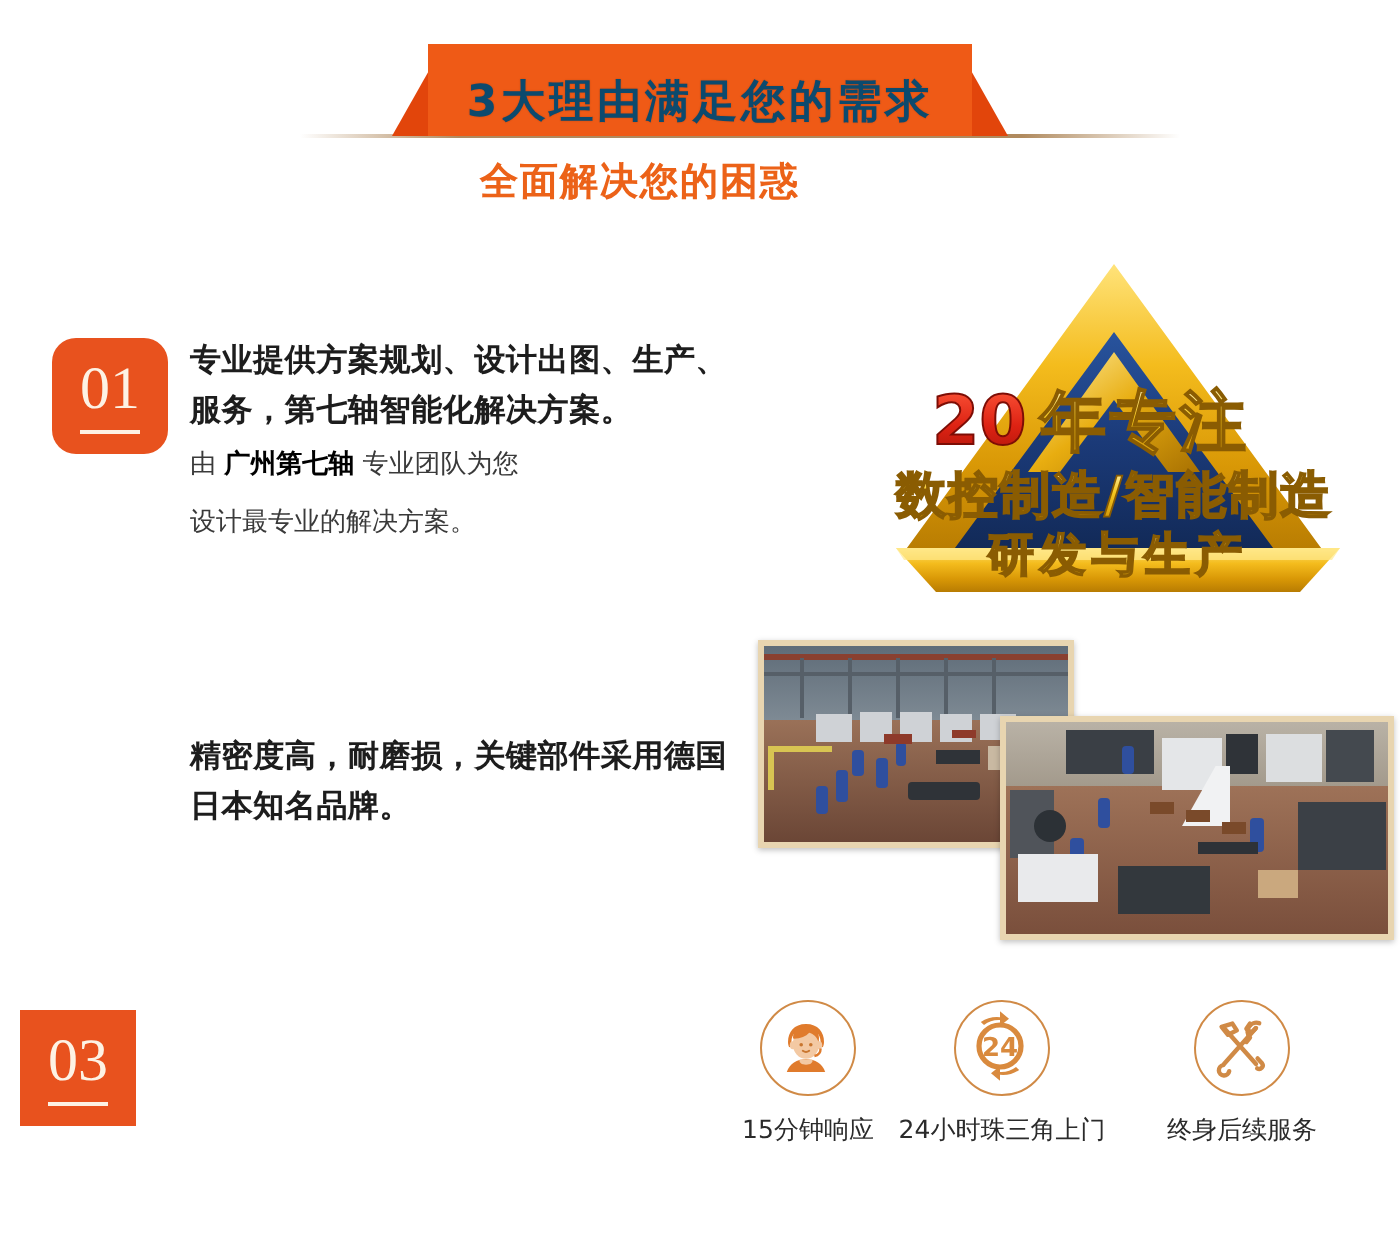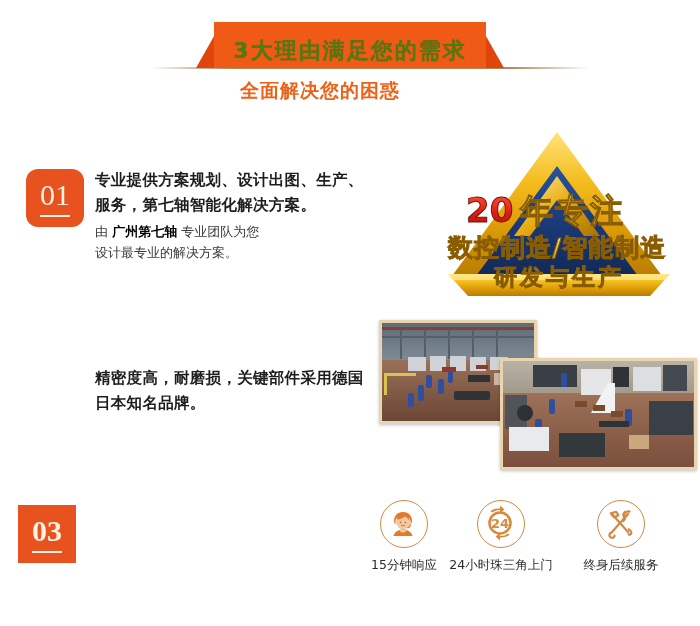--- a/index.html
+++ b/index.html
@@ -21,21 +21,21 @@
     position:absolute;top:0;width:26px;height:46px;background:#e2450b;
   }
   .wing-l{left:0;clip-path:polygon(100% 0,100% 100%,0 100%);}
   .wing-r{right:0;clip-path:polygon(0 0,100% 100%,0 100%);}
   .banner-body{
     position:absolute;left:18px;top:0;width:272px;height:46px;background:#ef5a16;
   }
   .banner-text{
     position:absolute;left:0;top:0;width:308px;height:58px;
     display:flex;align-items:center;justify-content:center;
-    color:#4d7c0f;font-size:22px;font-weight:bold;letter-spacing:2px;
+    color:#0c4a6e;font-size:22px;font-weight:bold;letter-spacing:2px;
     font-family:"DejaVu Sans",sans-serif;
     text-shadow:0 0 1px rgba(0,0,0,.2);
   }
   .subtitle{
     position:absolute;left:0;top:78px;width:640px;text-align:center;
     color:#ec6218;font-size:19px;font-weight:bold;letter-spacing:1px;
     font-family:"DejaVu Sans",sans-serif;
   }
 
   
@@ -126,28 +126,28 @@
   <div class="num-box" style="left:26px;top:169px;border-radius:12px;">
     <span class="num-inner">01</span>
   </div>
   <div class="feat-text" style="left:95px;top:168px;width:280px;">
     <div class="feat-main">专业提供方案规划、设计出图、生产、服务，第七轴智能化解决方案。</div>
     <div class="feat-sub">
       <span>由</span>
       <span class="brand-blue">广州第七轴</span>
       <span>专业团队为您</span>
     </div>
-    <div class="feat-sub" style="margin-top:0;">设计最专业的解决方案。</div>
+    <div class="feat-sub" style="margin-top:8px;">设计最专业的解决方案。</div>
   </div>
 
   <div class="feat-text" style="left:95px;top:366px;width:270px;">
     <div class="feat-main">精密度高，耐磨损，关键部件采用德国日本知名品牌。</div>
   </div>
 
-  <div class="num-box" style="left:18px;top:505px;font-weight:bold;">
+  <div class="num-box" style="left:10px;top:505px;">
     <span class="num-inner">03</span>
   </div>
 
   <div class="badge">
     <svg width="270" height="180" viewBox="0 0 270 180">
       <defs>
         <linearGradient id="gGold" x1="0" y1="0" x2="0" y2="1">
           <stop offset="0%" stop-color="#ffe37a"></stop>
           <stop offset="35%" stop-color="#f4bc1d"></stop>
           <stop offset="70%" stop-color="#d99806"></stop>

